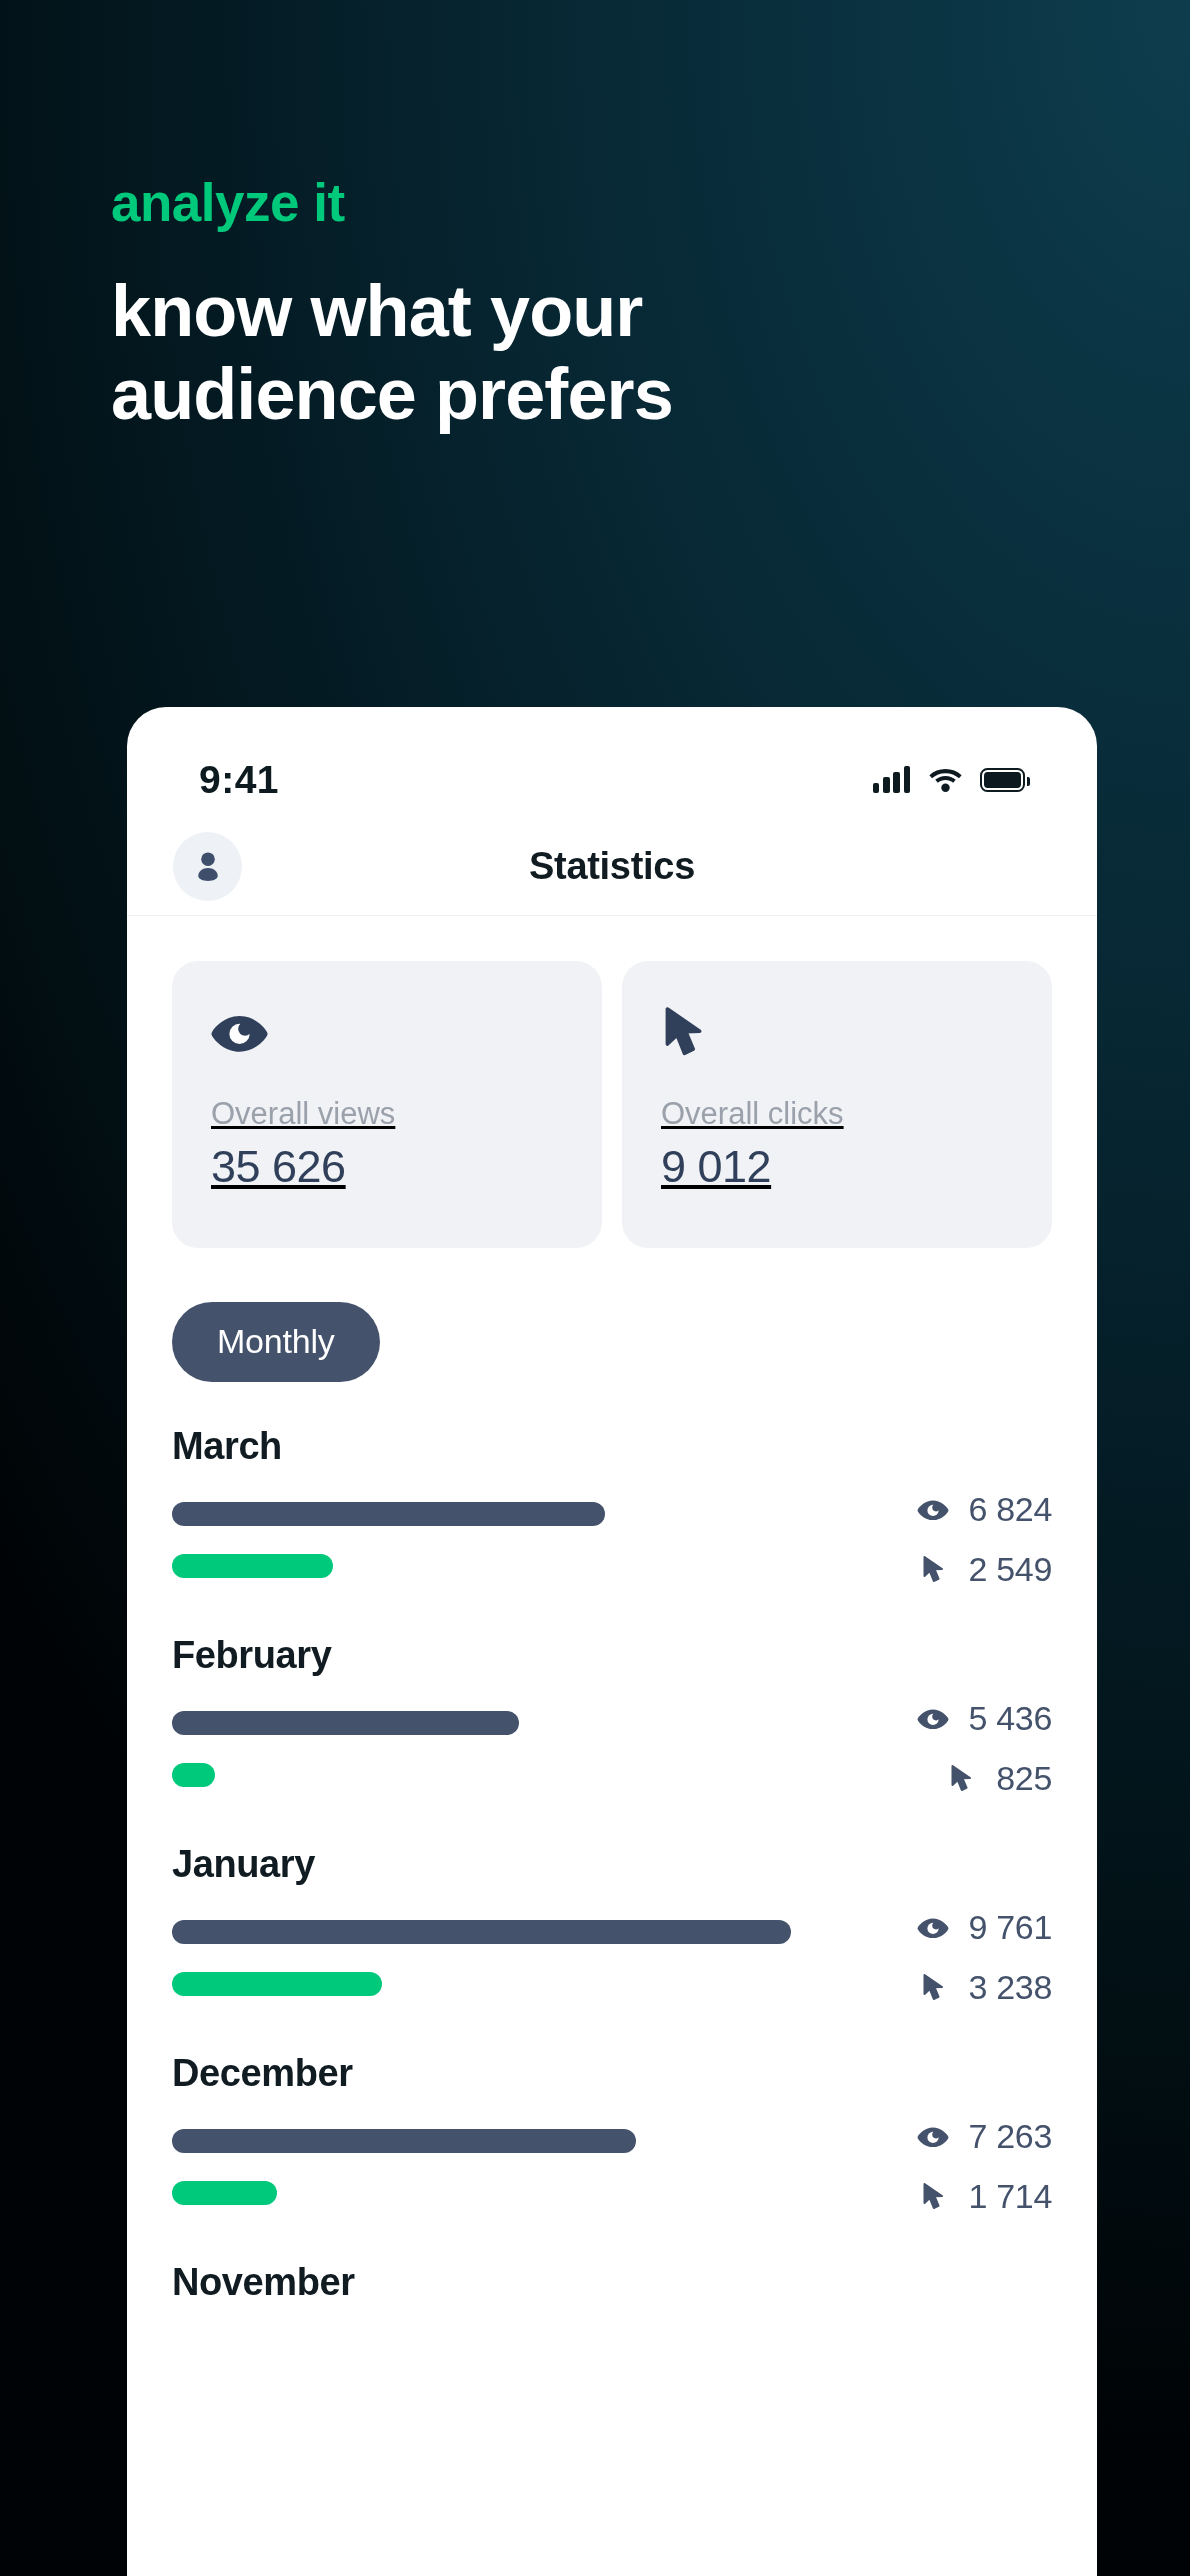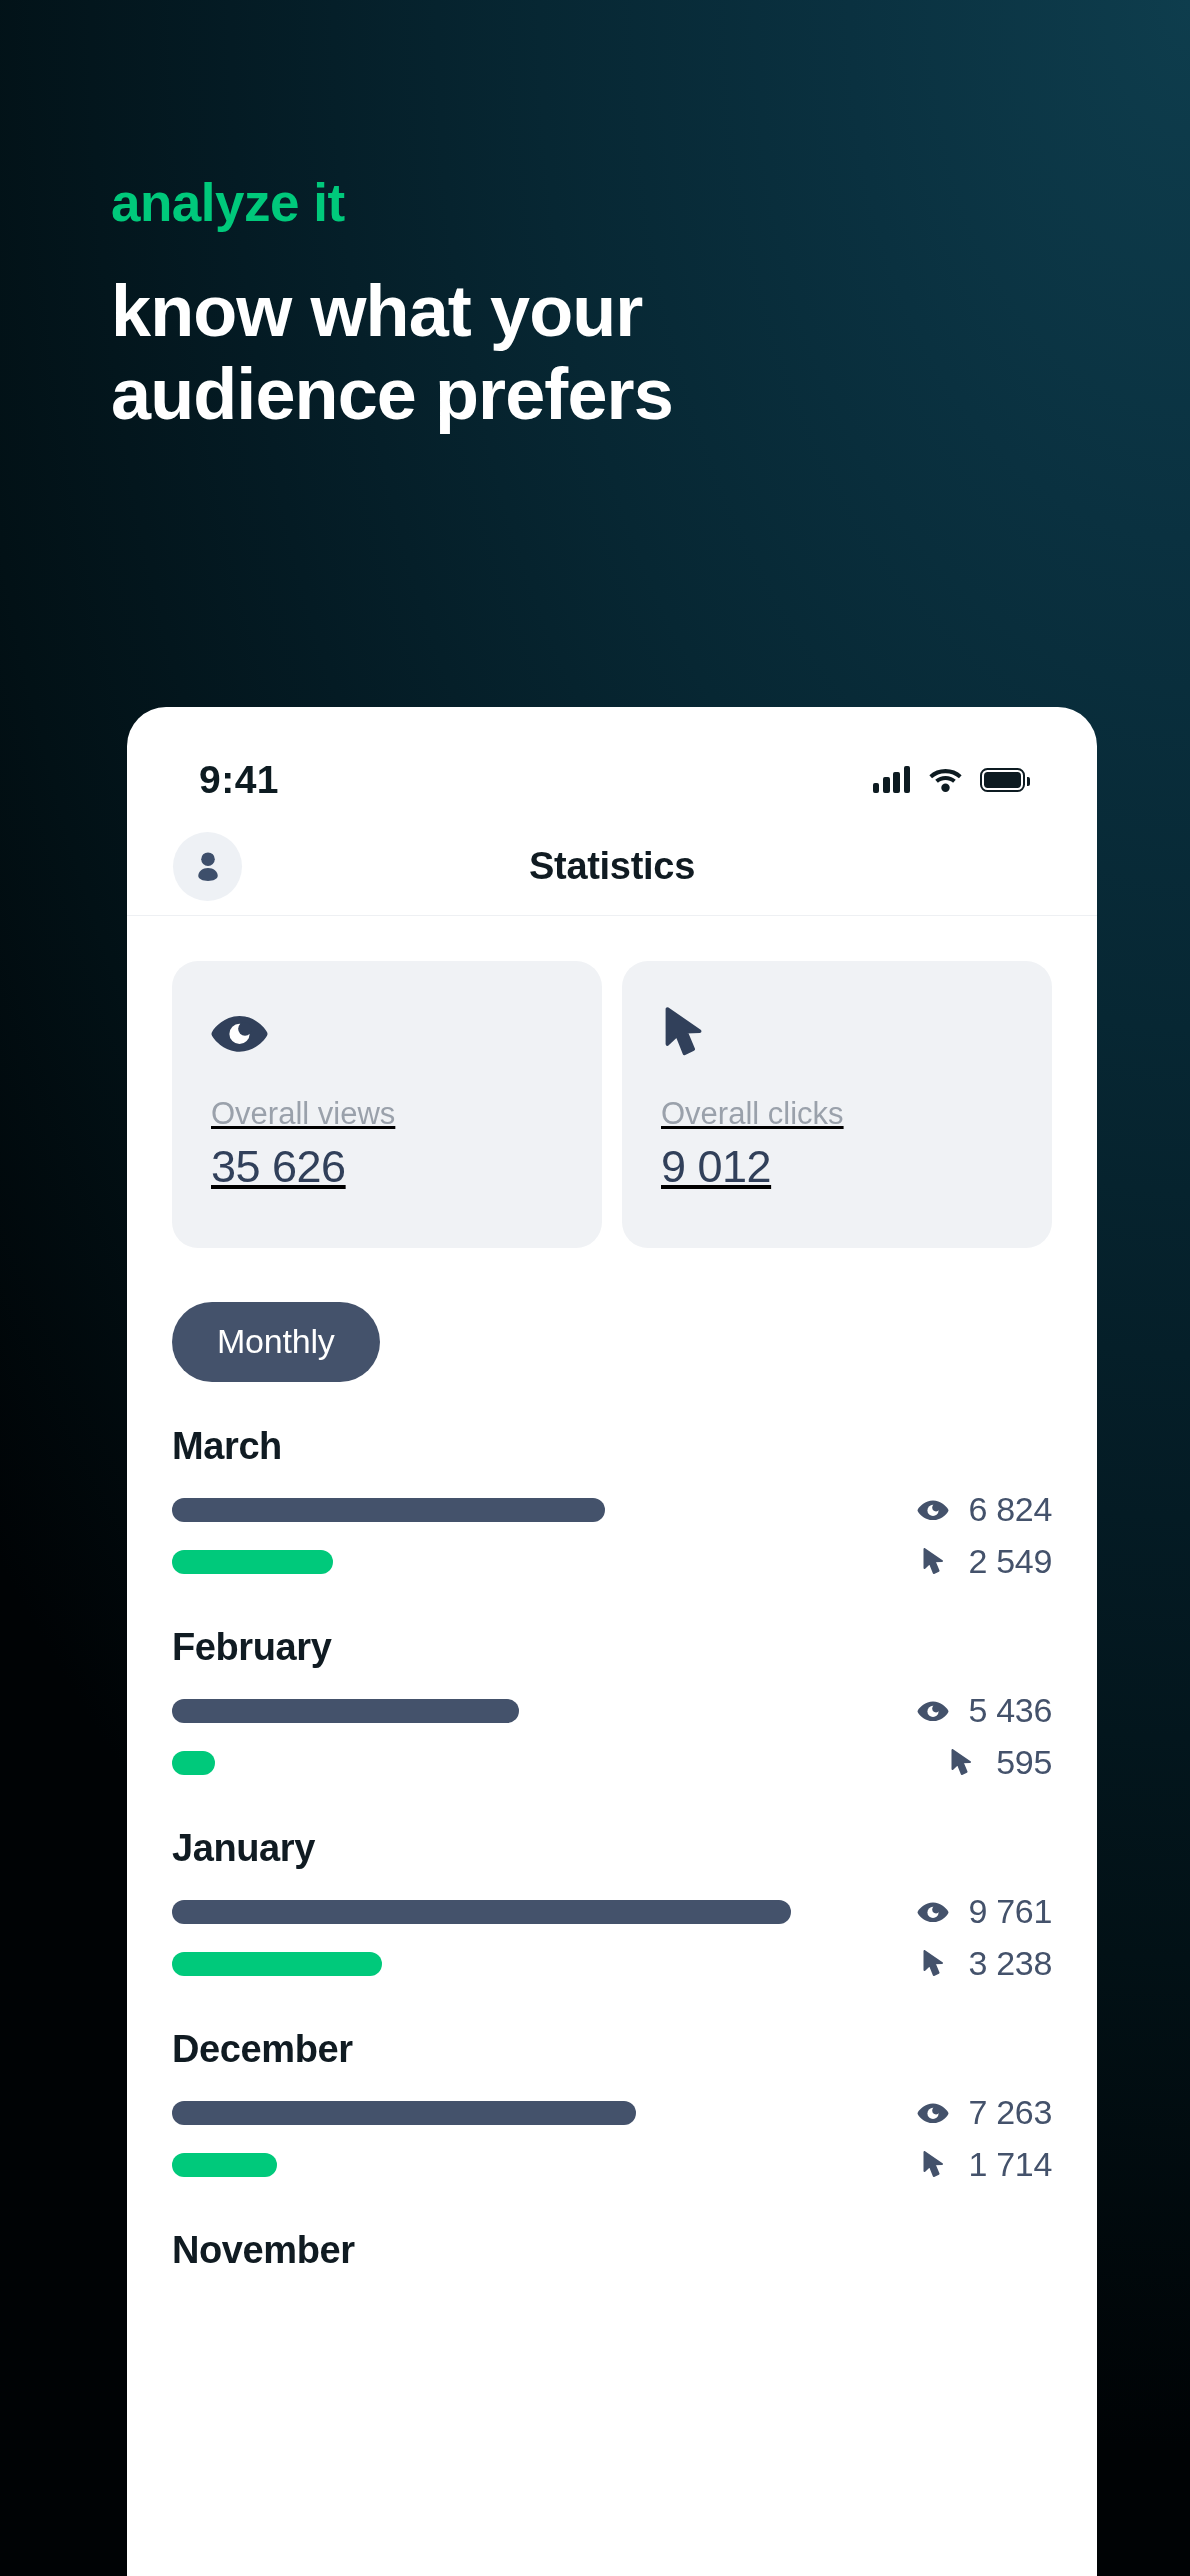--- a/index.html
+++ b/index.html
@@ -182,21 +182,21 @@
     display:flex;
     align-items:center;
     justify-content:flex-end;
     gap:19px;
     height:24px;
     font-size:34px;
     font-weight:500;
     color:#44526b;
     letter-spacing:-0.3px;
   }
-  .fig + .fig { margin-top:28px; }
+  .fig + .fig { margin-top:36px; }
   .fig-icon { display:flex; align-items:center; width:32px; justify-content:center; }
 </style>
 </head>
 <body>
 
 <div class="hero">
   <div class="hero-eyebrow">analyze it</div>
   <div class="hero-title">know what your audience prefers</div>
 </div>
 
@@ -321,21 +321,21 @@
               </svg>
             </span>
             <span>5 436</span>
           </div>
           <div class="fig">
             <span class="fig-icon">
               <svg width="25" height="28" viewBox="0 0 50 56">
                 <path d="M7 2 L7 40 L17.5 30 L25.5 50 L35 45.5 L27 26.5 L42 26 Z" fill="#44526b" stroke="#44526b" stroke-width="4" stroke-linejoin="round"></path>
               </svg>
             </span>
-            <span>595</span>
+            <span>825</span>
           </div>
         </div>
       </div>
     </div>
 
     <div class="month">
       <div class="month-name">January</div>
       <div class="month-body">
         <div class="bars">
           <div class="bar-track">

